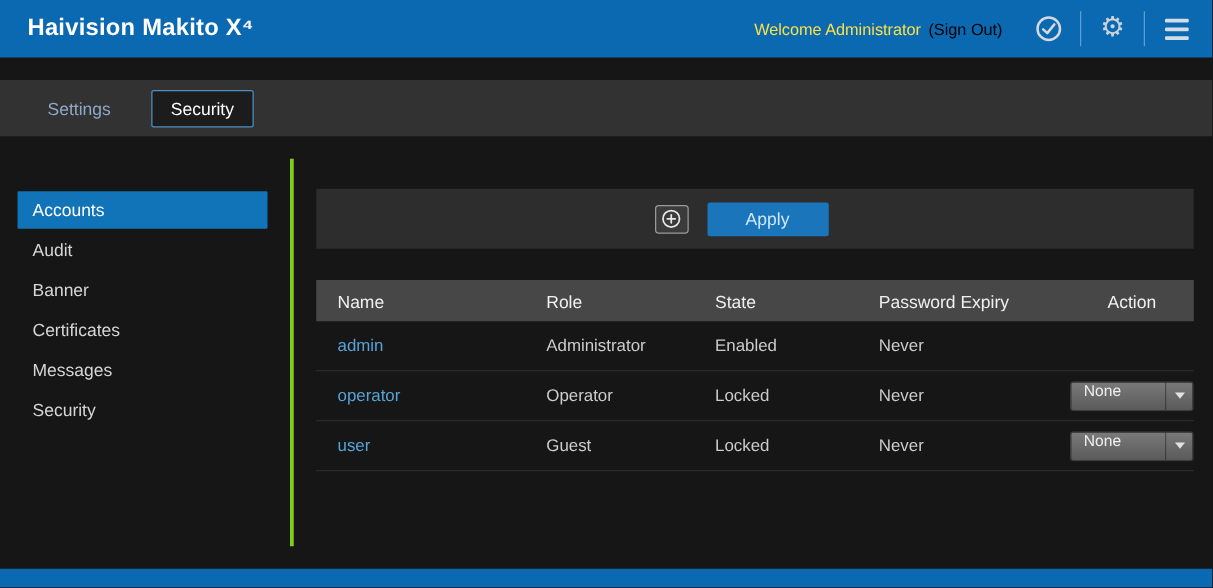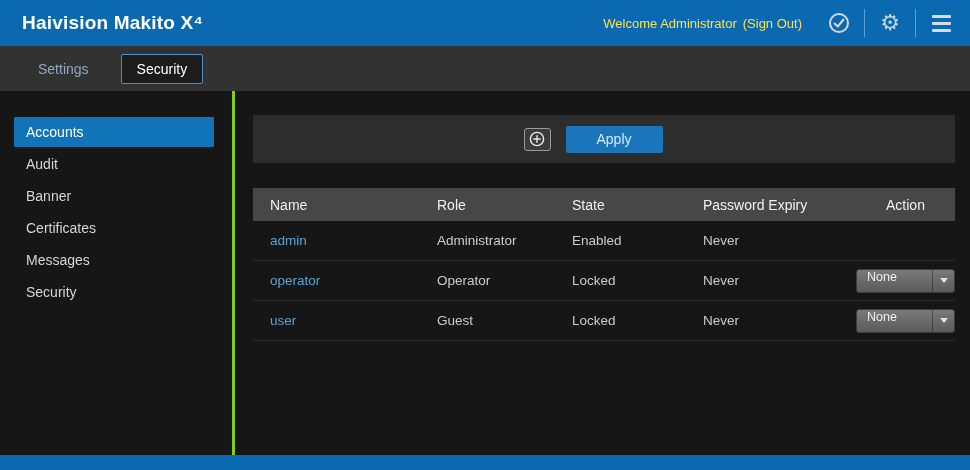--- a/index.html
+++ b/index.html
@@ -1,31 +1,31 @@
 <!DOCTYPE html>
 <html><head>
 <meta charset="utf-8">
 <style>
   * { margin:0; padding:0; box-sizing:border-box; }
   html,body { width:970px; height:470px; }
   body {
     font-family:"Liberation Sans","DejaVu Sans",sans-serif;
     background:#161616; color:#d6d6d6; overflow:hidden;
   }
-  .page { width:970px; height:470px; display:flex; flex-direction:column; }
+  .page { width:970px; height:470px; display:flex; flex-direction:column;gap:18px; }
 
   
   .topbar {
     height:46px; background:#0b69b2; display:flex; align-items:center;
     justify-content:space-between; padding:0 14px 0 22px; flex:0 0 auto;
   }
   .brand { color:#ffffff; font-size:19px; font-weight:bold; letter-spacing:.2px; cursor:default; }
   .topbar-right { display:flex; align-items:center; }
   .welcome { color:#fde047; font-size:13px; margin-right:6px; }
-  .signout { color:#fde047; font-size:13px; cursor:pointer; margin-right:22px; }
+  .signout { color:#000000; font-size:13px; cursor:pointer; margin-right:22px; }
   .tb-sep { width:1px; height:28px; background:rgba(255,255,255,.35); margin:0 10px; }
   .icon-btn { background:none; border:none; cursor:pointer; display:flex; align-items:center; justify-content:center; width:30px; height:30px; }
   .gear-glyph { font-size:22px; color:#cdd3d9; line-height:1; font-family:"DejaVu Sans",sans-serif; }
   .burger { display:flex; flex-direction:column; gap:4px; }
   .burger span { display:block; width:19px; height:3px; background:#d3dde8; border-radius:1px; }
 
   
   .tabbar {
     height:45px; background:#323232; display:flex; align-items:center;
     padding-left:28px; flex:0 0 auto; gap:22px;

